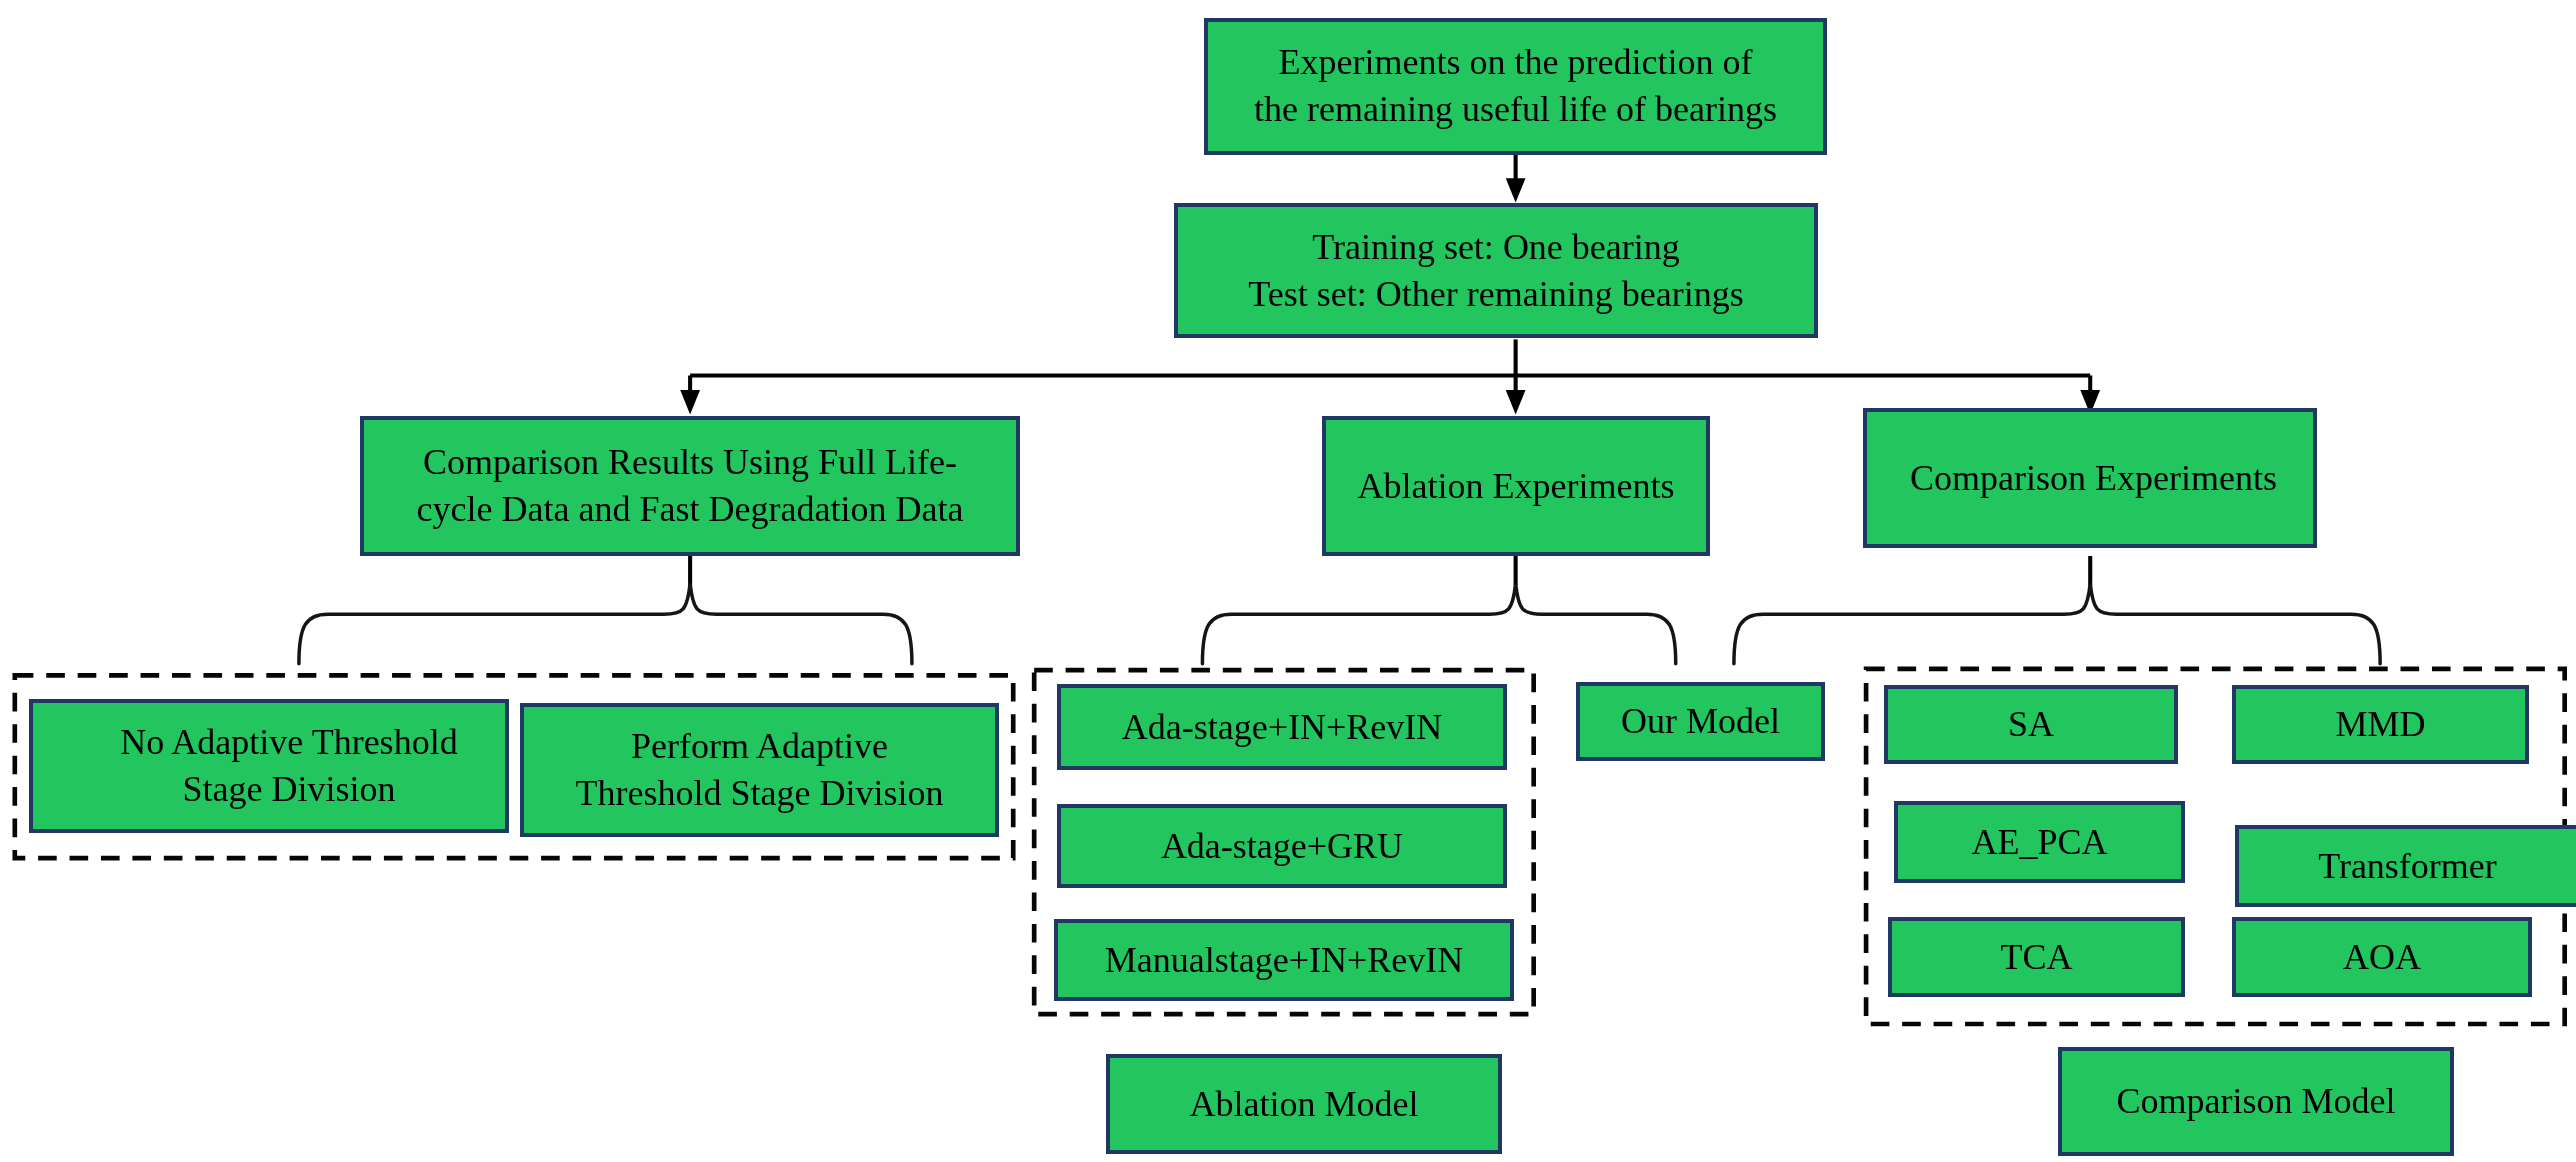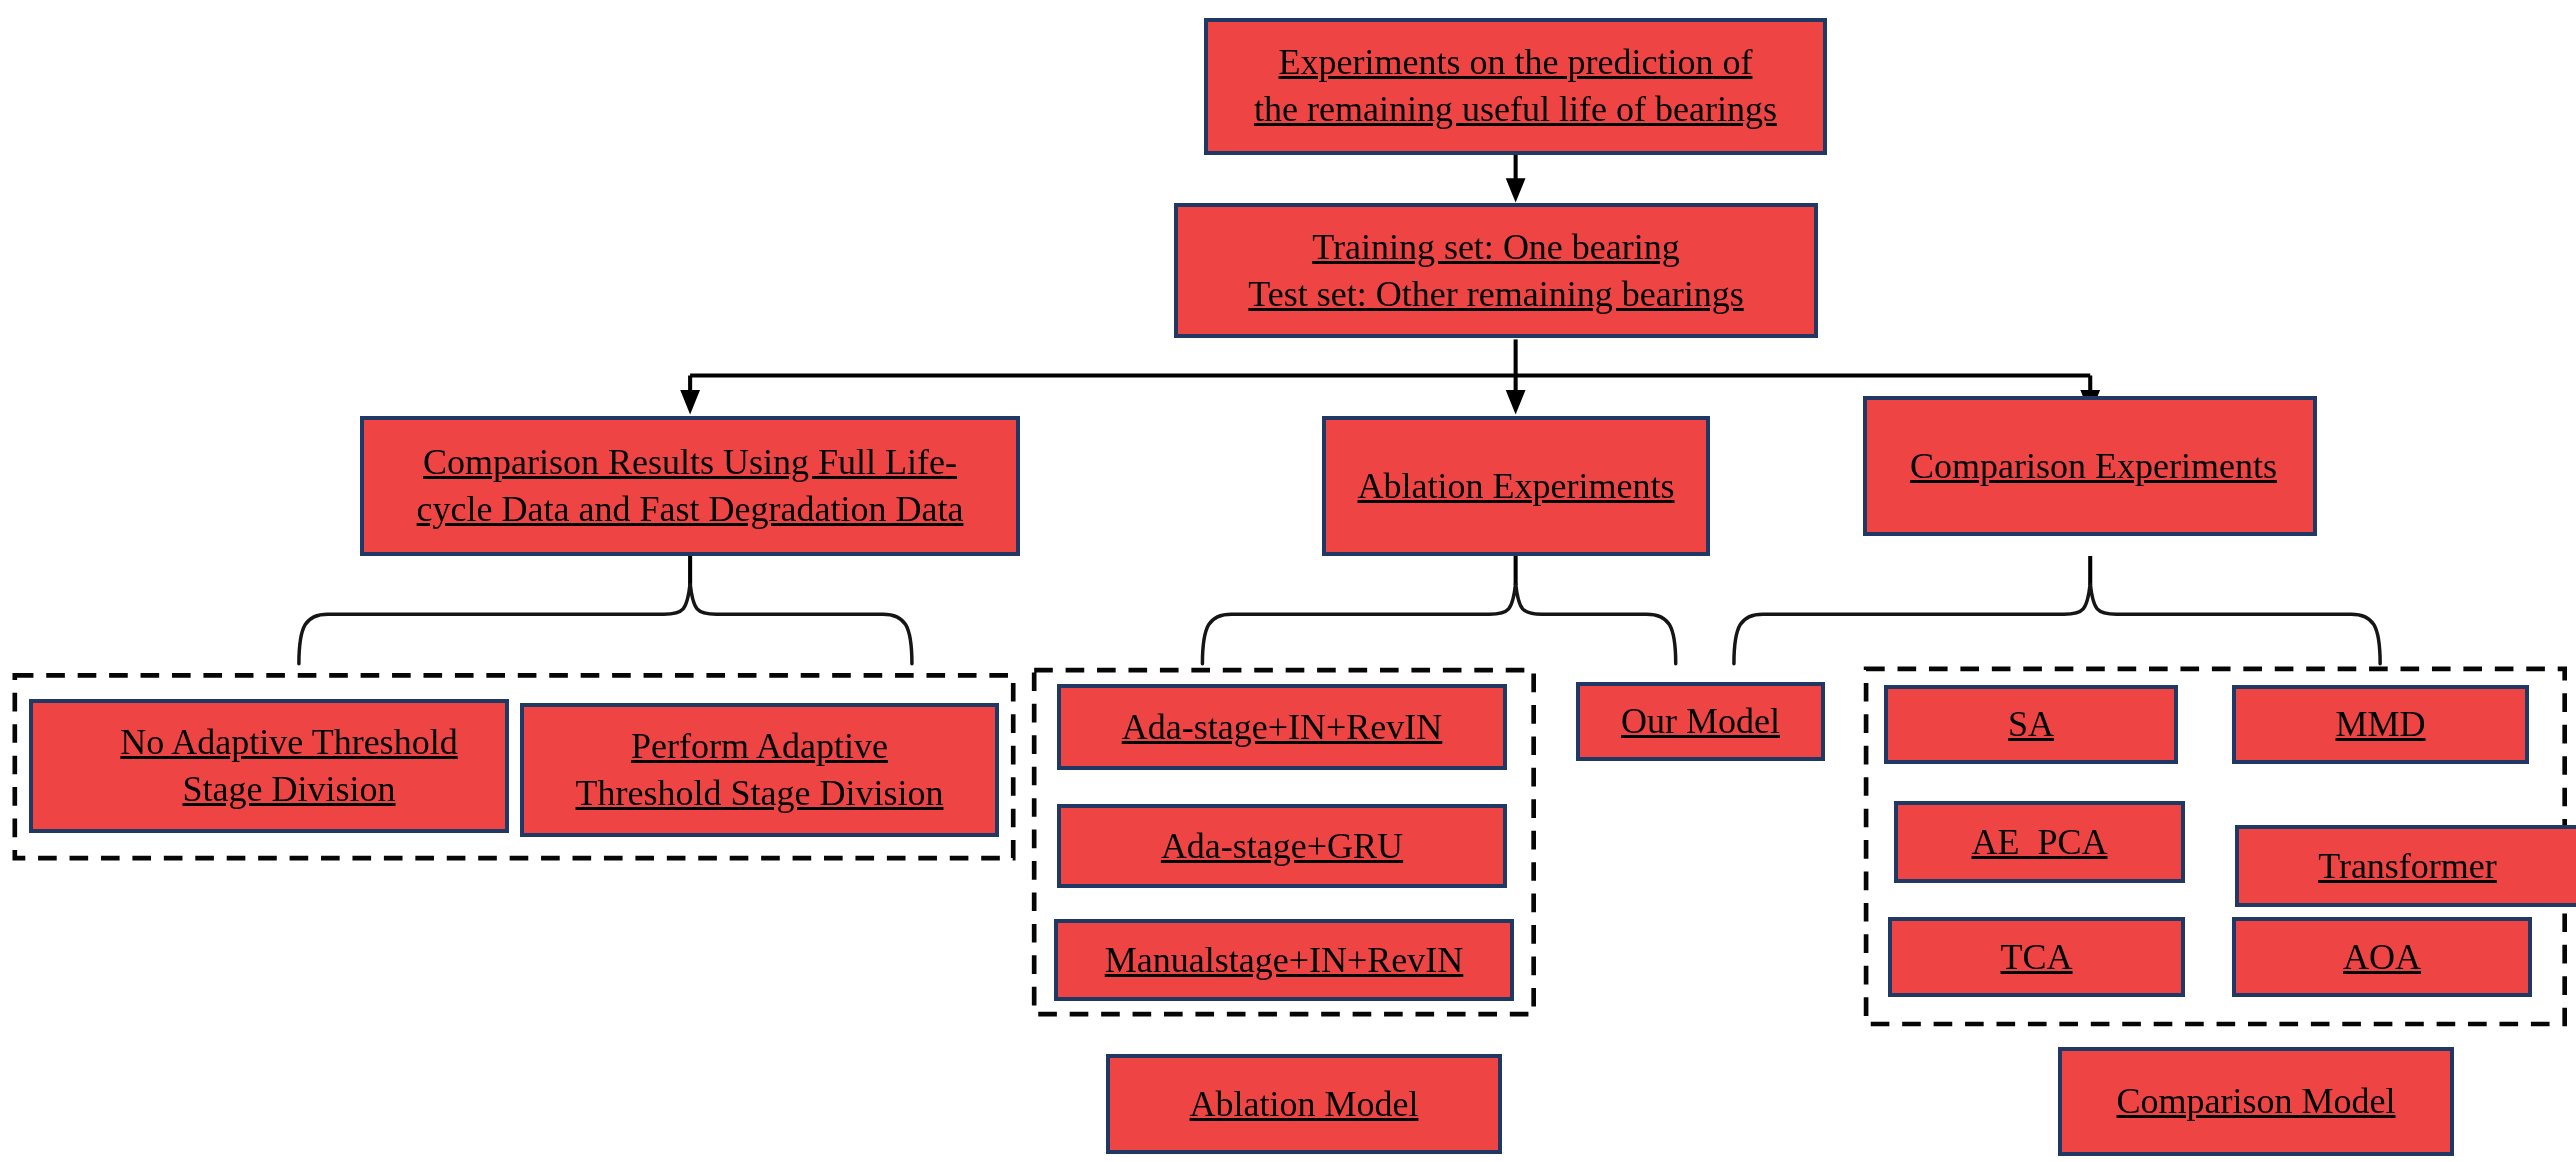--- a/index.html
+++ b/index.html
@@ -14,30 +14,29 @@
   }
   .overlay {
     position: absolute;
     left: 0; top: 0;
     width: 2576px; height: 1162px;
   }
   .box {
     position: absolute;
     box-sizing: border-box;
     border: 4.7px solid #1f3864;
-    background: #ef4444;
+    background: #22c55e;
     display: flex;
     align-items: center;
     justify-content: center;
     text-align: center;
     white-space: pre-line;
     font-size: 36px;
     line-height: 1.3;
     color: #000000;
-    text-decoration: underline;
   }
   .connector { stroke: #000000; stroke-width: 7; fill: none; }
   .brace { stroke: #151515; stroke-width: 6; fill: none; stroke-linecap: round; }
   .dashedrect { stroke: #060606; stroke-width: 8; fill: none; stroke-dasharray: 32 22; }
   .arrowhead { fill: #000000; stroke: none; }
 </style>
 </head>
 <body>
 
 <div class="stage">
@@ -72,21 +71,21 @@
 
   <div class="box" style="left:1204px; top:17.5px; width:623px; height:137px;">Experiments on the prediction of
 the remaining useful life of bearings</div>
 
   <div class="box" style="left:1174px; top:203px; width:644px; height:135px;">Training set: One bearing
 Test set: Other remaining bearings</div>
 
   <div class="box" style="left:360px; top:416px; width:660px; height:140px;">Comparison Results Using Full Life-
 cycle Data and Fast Degradation Data</div>
   <div class="box" style="left:1322px; top:416px; width:388px; height:140px;">Ablation Experiments</div>
-  <div class="box" style="left:1863px; top:396px; width:454px; height:140px;padding-left:7px;">Comparison Experiments</div>
+  <div class="box" style="left:1863px; top:408px; width:454px; height:140px;padding-left:7px;">Comparison Experiments</div>
 
   <div class="box" style="left:29px; top:699px; width:480px; height:134px;padding-left:40px;">No Adaptive Threshold
 Stage Division</div>
   <div class="box" style="left:520px; top:703px; width:479px; height:134px;">Perform Adaptive
 Threshold Stage Division</div>
 
   <div class="box" style="left:1057px; top:684px; width:450px; height:86px;">Ada-stage+IN+RevIN</div>
   <div class="box" style="left:1057px; top:804px; width:450px; height:84px;">Ada-stage+GRU</div>
   <div class="box" style="left:1054px; top:919px; width:460px; height:82px;">Manualstage+IN+RevIN</div>
 

